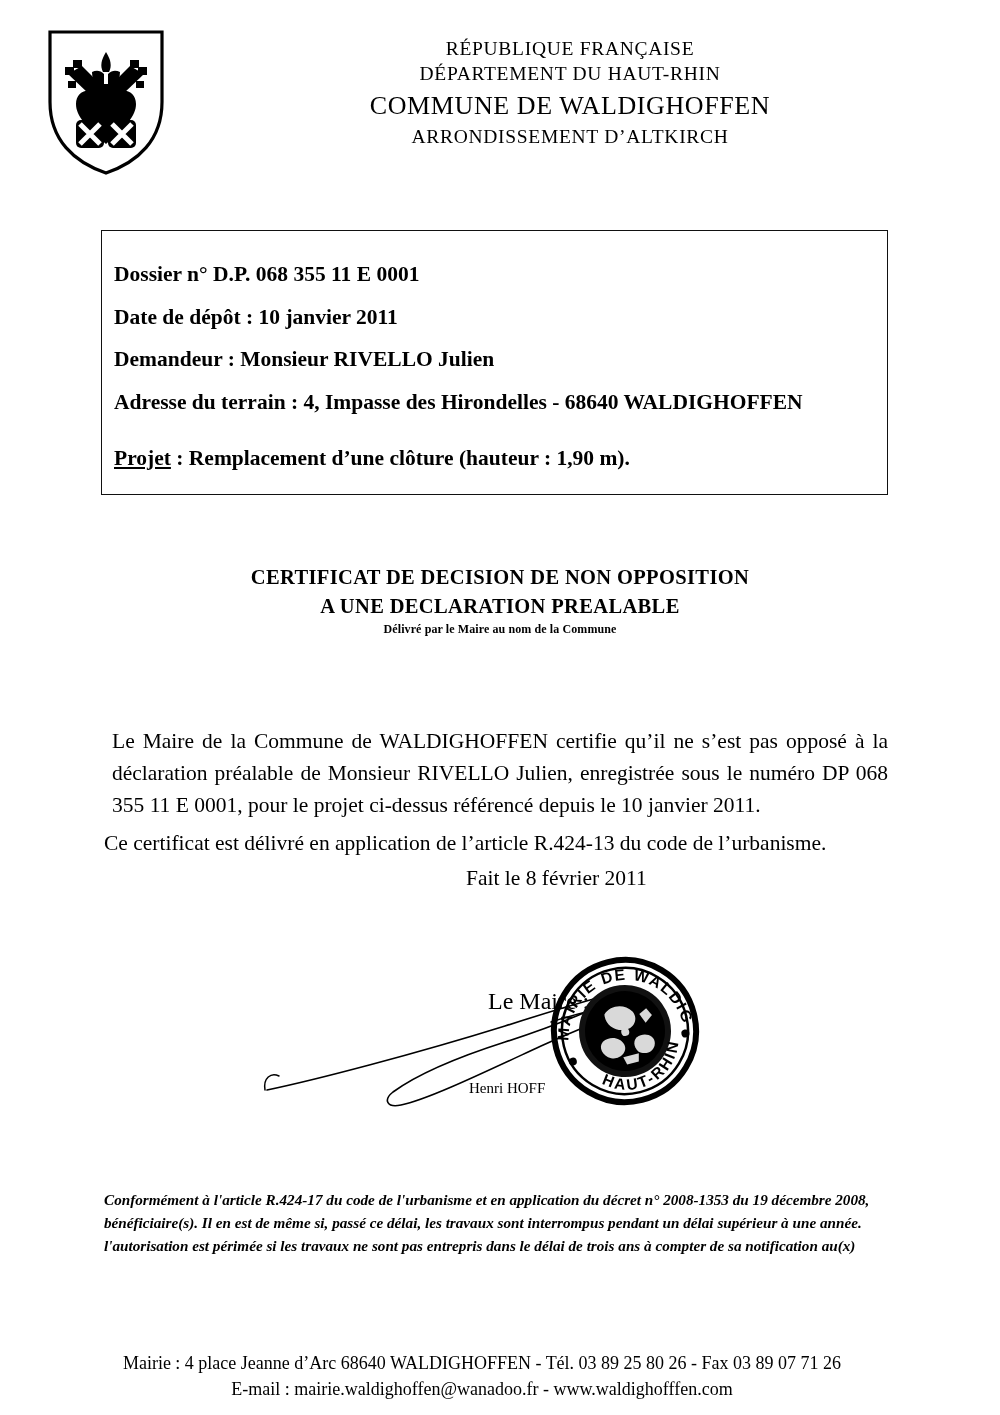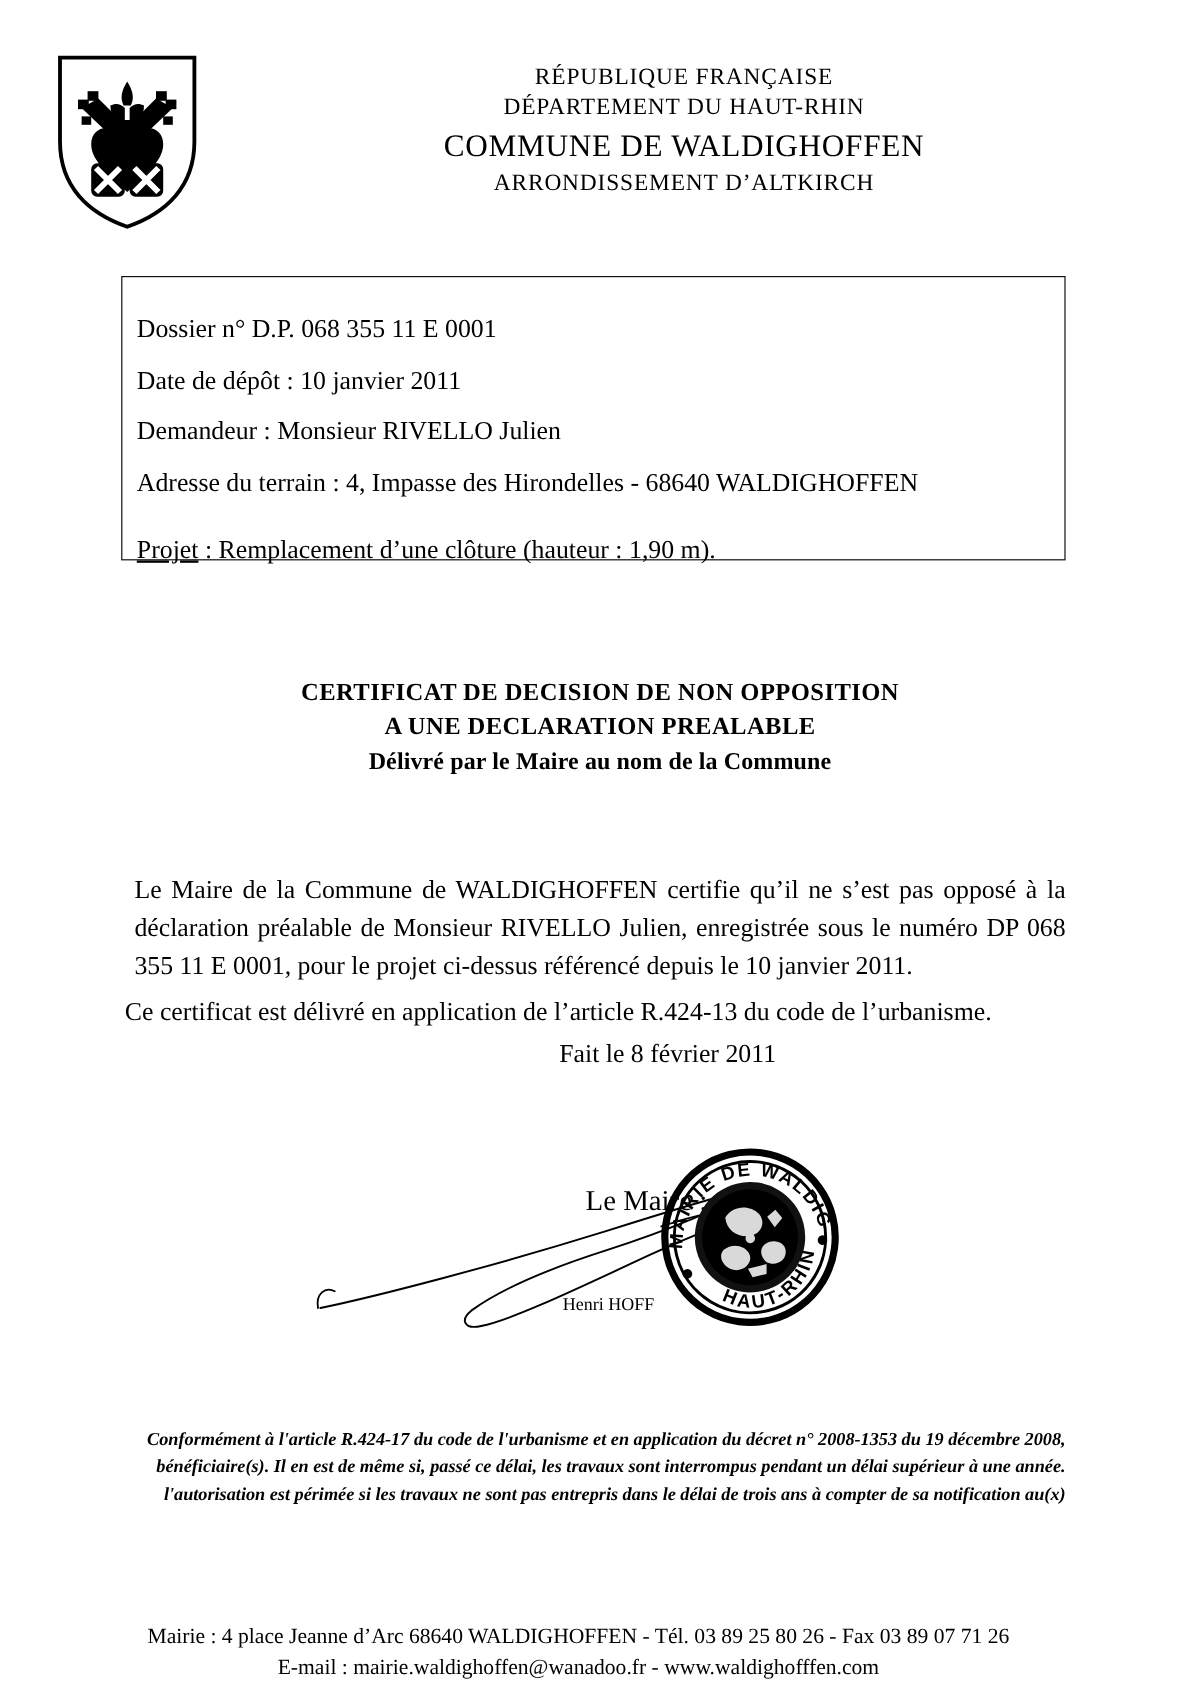--- a/index.html
+++ b/index.html
@@ -14,21 +14,21 @@
     position: relative;
     font-family: "Liberation Serif", "DejaVu Serif", serif;
     color: #000000;
     overflow: hidden;
   }
 
   
   #header {
     position: absolute;
     left: 0;
-    top: 44px;
+    top: 28px;
     width: 1000px;
     height: 150px;
   }
   #coat-of-arms {
     position: absolute;
     left: 46px;
     top: 0px;
     width: 120px;
     height: 148px;
   }
@@ -51,23 +51,24 @@
     margin-bottom: 2px;
   }
   .hdr-line4 { margin-top: 1px; }
 
   
   #info-box {
     position: absolute;
     left: 101px;
     top: 230px;
     width: 787px;
-    height: 237px;
+    height: 265px;
     border: 1.6px solid #111111;
     box-sizing: border-box;
+    font-weight: bold;
   }
   #info-box-inner {
     position: absolute;
     left: 12px;
     top: 33px;
     right: 10px;
   }
   .info-line {
     font-size: 21.5px;
     line-height: 1.0;
@@ -89,21 +90,21 @@
     width: 1000px;
     text-align: center;
     font-weight: bold;
     line-height: 1.42;
   }
   .title-l1, .title-l2 {
     font-size: 20.5px;
     letter-spacing: 0.35px;
   }
   .title-l3 {
-    font-size: 20px;
+    font-size: 12px;
     letter-spacing: 0.1px;
   }
 
   
   #body-para-1 {
     position: absolute;
     left: 112px;
     top: 703px;
     width: 776px;
     font-size: 21.5px;
@@ -167,21 +168,21 @@
   
   #footnote {
     position: absolute;
     left: 104px;
     top: 1188px;
     width: 784px;
     font-size: 15.2px;
     font-style: italic;
     font-weight: bold;
     line-height: 1.52;
-    text-align: right;
+    text-align: left;
   }
   #footnote div { white-space: nowrap; }
 
   
   #footer {
     position: absolute;
     left: 0;
     top: 1350px;
     width: 964px;
     text-align: center;

